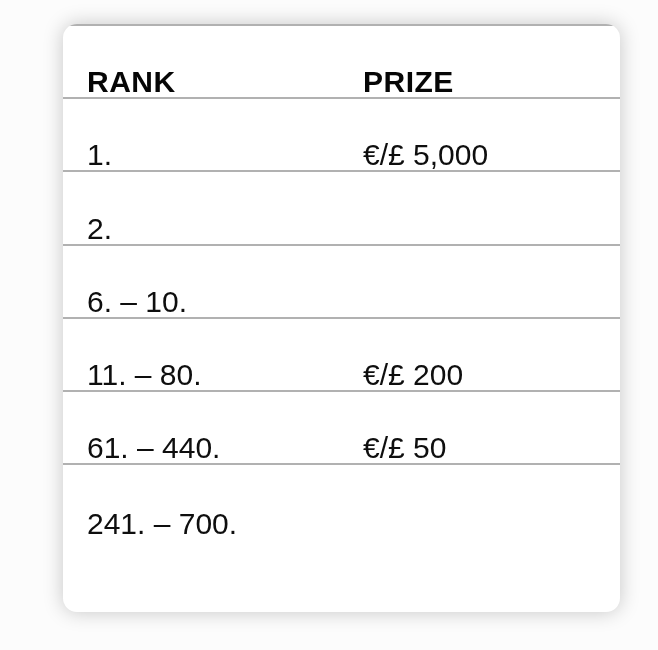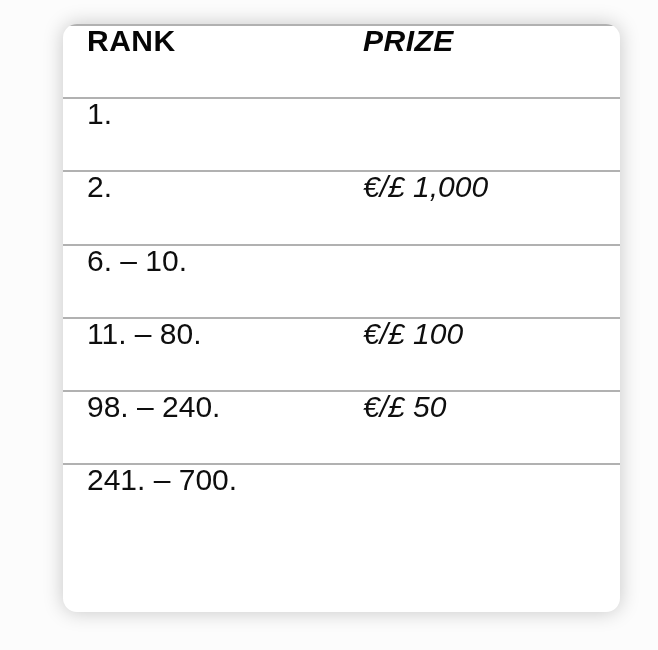--- a/index.html
+++ b/index.html
@@ -18,21 +18,21 @@
     width: 557px;
     height: 588px;
     background: #ffffff;
     border-radius: 14px;
     box-shadow: 0 0 20px rgba(0,0,0,0.22);
     overflow: hidden;
     box-sizing: border-box;
   }
   .trow {
     display: flex;
-    align-items: flex-start;
+    align-items: flex-end;
     box-sizing: border-box;
     height: 73.3px;
     border-bottom: 2px solid #b1b1b1;
   }
   .trow.header {
     height: 75px;
     border-top: 2px solid #b1b1b1;
   }
   .trow:last-child {
     border-bottom: none;
@@ -44,60 +44,59 @@
     line-height: 1;
     white-space: nowrap;
   }
   .cell.rank {
     box-sizing: border-box;
     width: 300px;
     padding-left: 24px;
   }
   .cell.prize {
     flex: 1;
-    font-style: italic;
   }
   .trow.header .cell {
     font-weight: 800;
     letter-spacing: 0.5px;
     color: #060606;
   }
 </style>
 </head>
 <body>
 
 <div class="page">
   <div class="card">
 
     <div class="trow header">
       <div class="cell rank">RANK</div>
       <div class="cell prize">PRIZE</div>
     </div>
 
     <div class="trow">
       <div class="cell rank">1.</div>
+      <div class="cell prize">€/£ 5,000</div>
     </div>
 
     <div class="trow">
       <div class="cell rank">2.</div>
-      <div class="cell prize">€/£ 1,000</div>
     </div>
 
 
     <div class="trow">
       <div class="cell rank">6. – 10.</div>
     </div>
 
     <div class="trow">
       <div class="cell rank">11. – 80.</div>
-      <div class="cell prize">€/£ 100</div>
+      <div class="cell prize">€/£ 200</div>
     </div>
 
     <div class="trow">
-      <div class="cell rank">98. – 240.</div>
+      <div class="cell rank">61. – 440.</div>
       <div class="cell prize">€/£ 50</div>
     </div>
 
     <div class="trow">
       <div class="cell rank">241. – 700.</div>
     </div>
 
   </div>
 </div>
 

